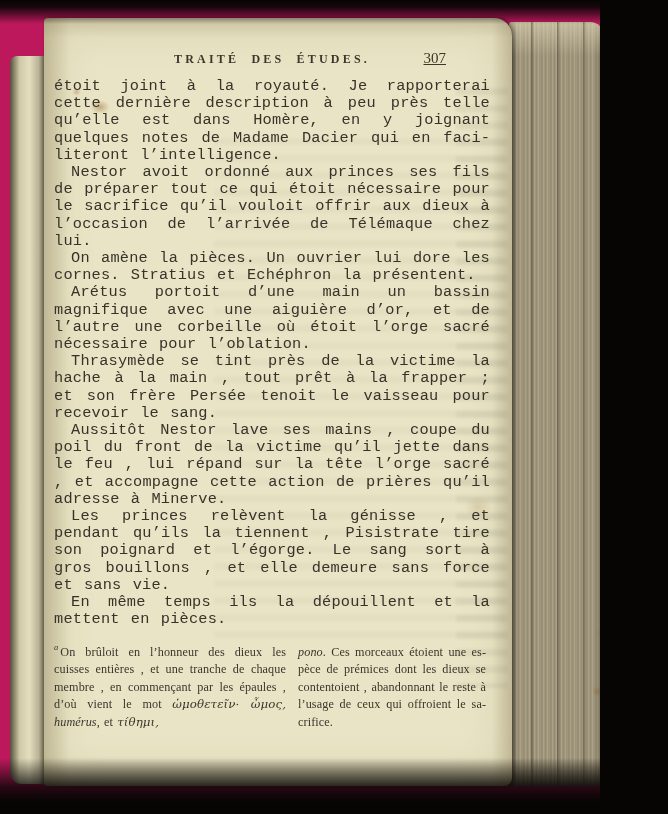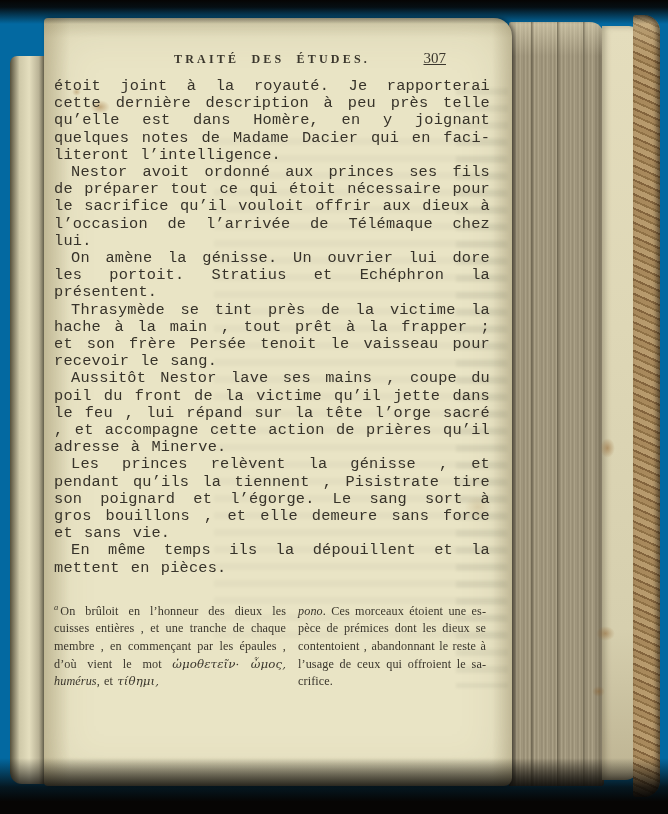--- a/index.html
+++ b/index.html
@@ -1,18 +1,18 @@
 <!DOCTYPE html>
 <html><head>
 <meta charset="utf-8">
 <style>
   html,body { margin:0; padding:0; background:#060504; }
   #stage {
-    position:relative; width:668px; height:814px; overflow:hidden;
-    background:#0369a1;
+    position:relative; width:600px; height:814px; overflow:hidden;
+    background:#be185d;
     font-family:"Liberation Serif","DejaVu Serif",serif;
   }
   
   .facing-edge {
     position:absolute; left:10px; top:56px; width:37px; height:728px;
     background:linear-gradient(90deg,#55503b 0%,#cfc9a9 26%,#e4debe 52%,#b9b295 78%,#3f3a2a 100%);
     border-radius:7px 0 0 12px;
   }
   .main-page {
     position:absolute; left:44px; top:18px; width:468px; height:768px;
@@ -75,21 +75,21 @@
     position:absolute; left:50%; transform:translateX(-50%); top:2px;
     font-size:12px; font-weight:bold; letter-spacing:3.2px; word-spacing:6px;
     color:#3b372d; white-space:nowrap;
   }
   .page-number { position:absolute; right:44px; top:0; font-size:15px; color:#3b372d;text-decoration:underline; }
   .body-text { font-size:15.3px; line-height:17.2px; text-align:justify;
     letter-spacing:.2px; word-spacing:1.8px; }
   .body-text p { margin:0; text-indent:17px;font-family:Liberation Mono, monospace; }
   .body-text p.first { text-indent:0; }
   sup.note-ref { font-size:9.5px; font-style:italic; line-height:0; margin:0 1px 0 3px; }
-  .footnotes { display:flex; gap:12px; margin-top:26px;
+  .footnotes { display:flex; gap:12px; margin-top:15px;
     font-size:12.2px; line-height:17.6px; text-align:justify;
     letter-spacing:.1px; word-spacing:1px; color:#3a362c; }
   .fn-left  { width:232px; }
   .fn-right { width:188px; }
   .fn-left sup { font-size:8.5px; font-style:italic; line-height:0; margin-right:2px; }
   .greek { font-family:"DejaVu Serif",serif; font-style:italic; font-size:11.8px; }
   .lat { font-style:italic; }
 </style>
 </head>
 <body>
@@ -117,21 +117,22 @@
 
     <div class="page-inner">
       <div class="page-header">
         <span class="running-title">TRAITÉ DES ÉTUDES.</span>
         <span class="page-number">307</span>
       </div>
 
       <div class="body-text">
         <p class="first">étoit joint à la royauté. Je rapporterai cette dernière des­cription à peu près telle qu’elle est dans Homère, en y joignant quelques notes de Madame Dacier qui en faci­literont l’intelligence.</p>
         <p>Nestor avoit ordonné aux princes ses fils de préparer tout ce qui étoit nécessaire pour le sacrifice qu’il vouloit offrir aux dieux à l’occasion de l’arrivée de Télémaque chez lui.</p>
-        <p>On amène la génisse. Un ouvrier lui dore les portoit. Stratius et Echéphron la présentent.</p>
+        <p>On amène la pièces. Un ouvrier lui dore les cornes. Stratius et Echéphron la présentent.</p>
+        <p>Arétus portoit d’une main un bassin magnifique avec une aiguière d’or, et de l’autre une corbeille où étoit l’orge sacré nécessaire pour l’oblation.</p>
         <p>Thrasymède se tint près de la victime la hache à la main , tout prêt à la frapper ; et son frère Persée tenoit le vaisseau pour recevoir le sang.</p>
         <p>Aussitôt Nestor lave ses mains , coupe du poil du front de la victime qu’il jette dans le feu , lui répand sur la tête l’orge sacré , et accompagne cette action de prières qu’il adresse à Minerve.</p>
         <p>Les princes relèvent la génisse , et pendant qu’ils la tiennent , Pisistrate tire son poignard et l’égorge. Le sang sort à gros bouillons , et elle demeure sans force et sans vie.</p>
         <p>En même temps ils la dépouillent et la mettent en pièces.</p>
       </div>
 
       <div class="footnotes">
         <div class="fn-left"><sup>a</sup><span>On brûloit en l’honneur des dieux les cuisses entières , et une tranche de chaque membre , en commençant par les épaules , d’où vient le mot </span><span class="greek">ὠμοθετεῖν· ὦμος,</span><span class="lat"> humérus</span><span>, et </span><span class="greek">τίθημι,</span></div>
         <div class="fn-right"><span class="lat">pono</span><span>. Ces morceaux étoient une es­pèce de prémices dont les dieux se contentoient , abandonnant le reste à l’usage de ceux qui offroient le sa­crifice.</span></div>
       </div>

